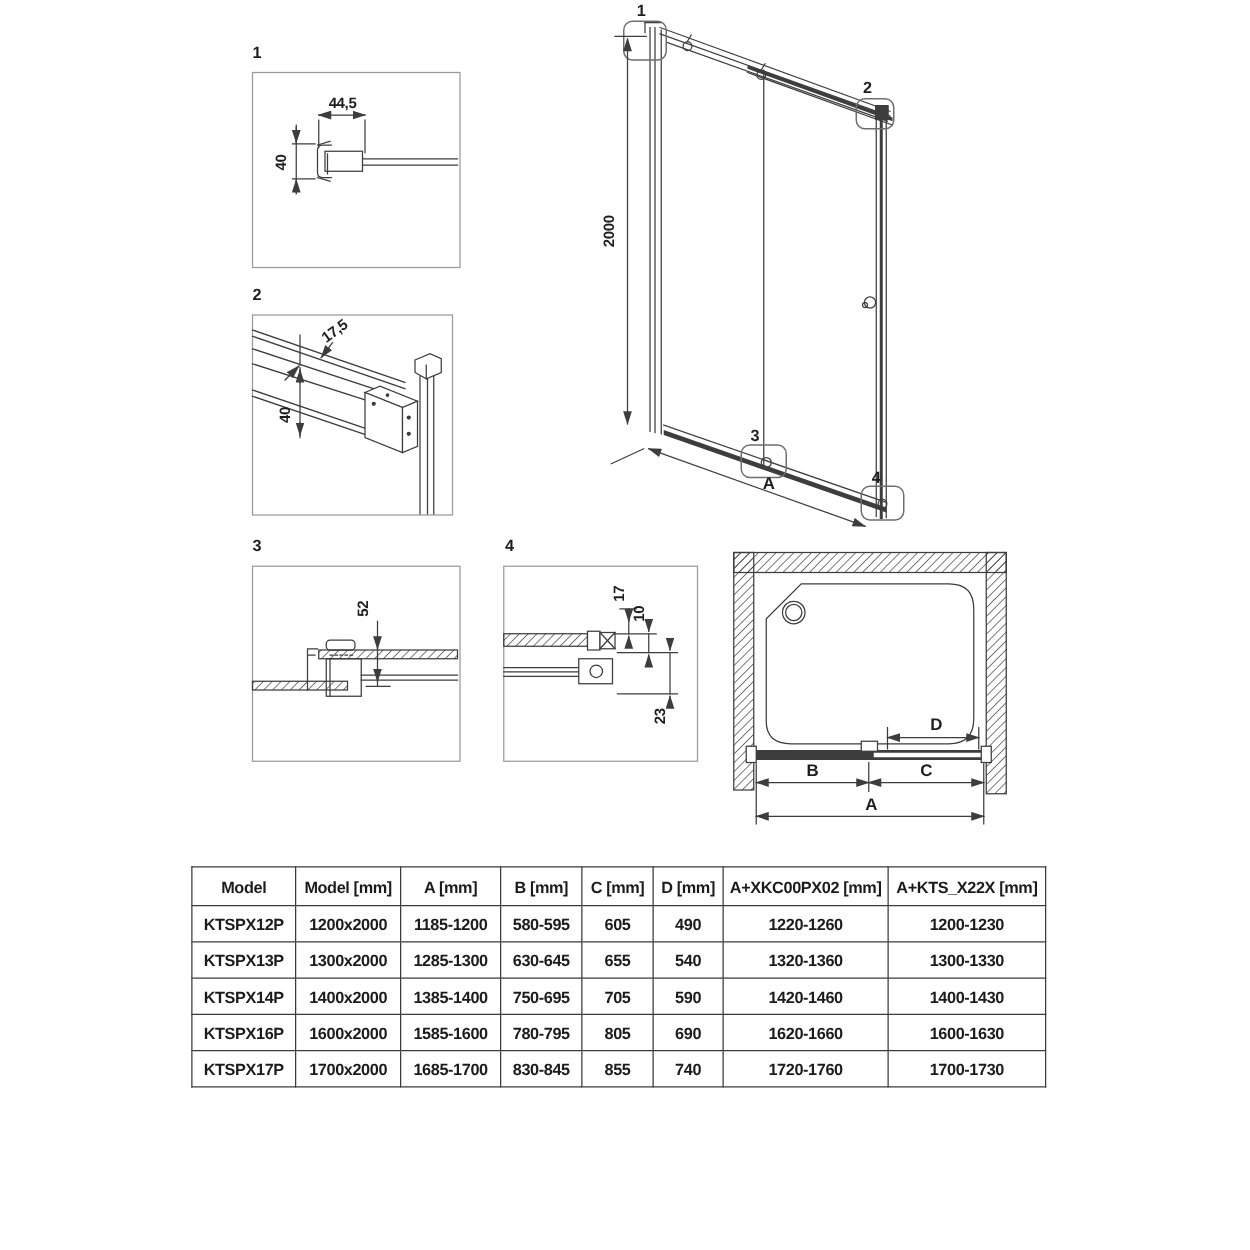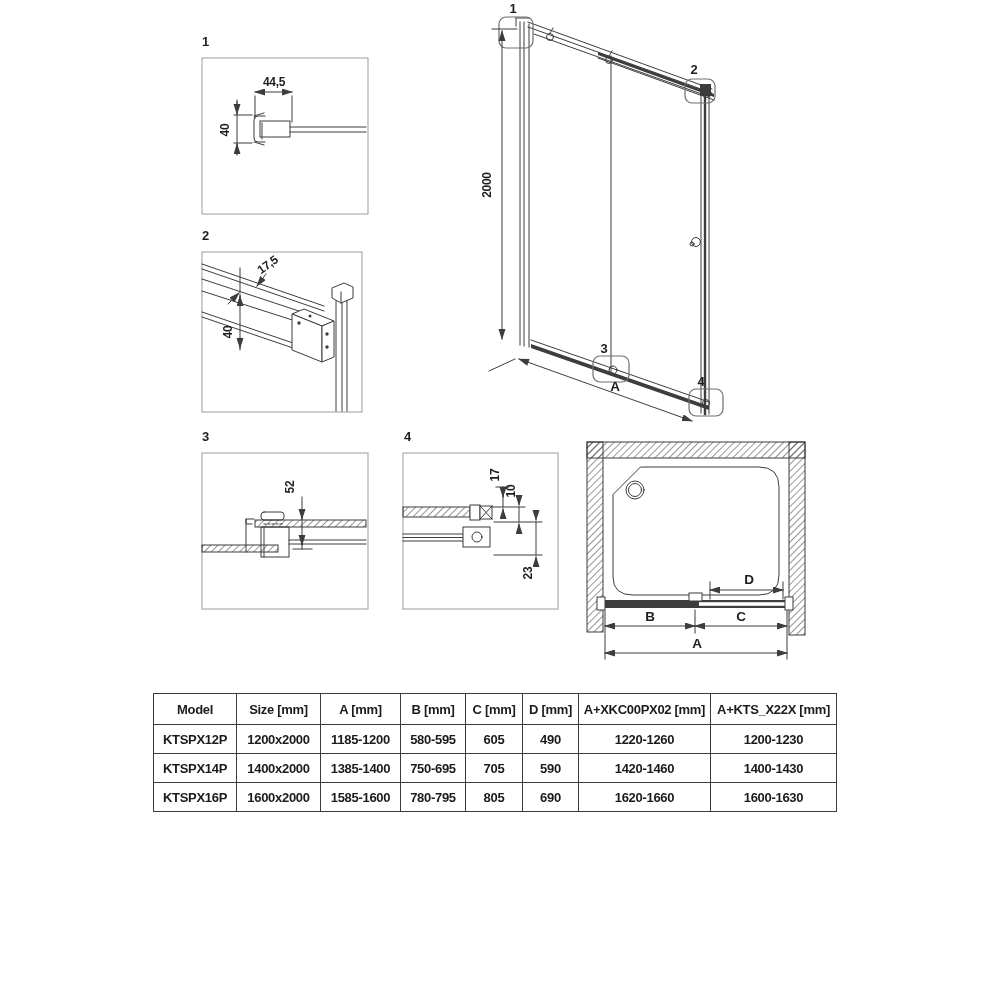--- a/index.html
+++ b/index.html
@@ -311,55 +311,75 @@
         <col style="width:80px">
         <col style="width:65px">
       <col style="width:57px">
         <col style="width:56px">
         <col style="width:132px">
         <col style="width:126px">
     </colgroup>
     <thead>
       <tr>
         <th>Model</th>
-        <th>Size [mm]</th>
+        <th>Model [mm]</th>
         <th>A [mm]</th>
         <th>B [mm]</th>
         <th>C [mm]</th>
         <th>D [mm]</th>
         <th>A+XKC00PX02 [mm]</th>
         <th>A+KTS_X22X [mm]</th>
       </tr>
     </thead>
     <tbody>
       <tr>
         <td>KTSPX12P</td>
           <td>1200x2000</td>
           <td>1185-1200</td>
           <td>580-595</td>
           <td>605</td>
           <td>490</td>
           <td>1220-1260</td>
           <td>1200-1230</td>
       </tr>
       <tr>
+        <td>KTSPX13P</td>
+          <td>1300x2000</td>
+          <td>1285-1300</td>
+          <td>630-645</td>
+          <td>655</td>
+          <td>540</td>
+          <td>1320-1360</td>
+          <td>1300-1330</td>
+      </tr>
+      <tr>
         <td>KTSPX14P</td>
           <td>1400x2000</td>
           <td>1385-1400</td>
           <td>750-695</td>
           <td>705</td>
           <td>590</td>
           <td>1420-1460</td>
           <td>1400-1430</td>
       </tr>
       <tr>
         <td>KTSPX16P</td>
           <td>1600x2000</td>
           <td>1585-1600</td>
           <td>780-795</td>
           <td>805</td>
           <td>690</td>
           <td>1620-1660</td>
           <td>1600-1630</td>
       </tr>
+      <tr>
+        <td>KTSPX17P</td>
+          <td>1700x2000</td>
+          <td>1685-1700</td>
+          <td>830-845</td>
+          <td>855</td>
+          <td>740</td>
+          <td>1720-1760</td>
+          <td>1700-1730</td>
+      </tr>
     </tbody>
   </table>
 </div>
 
 </body></html>

